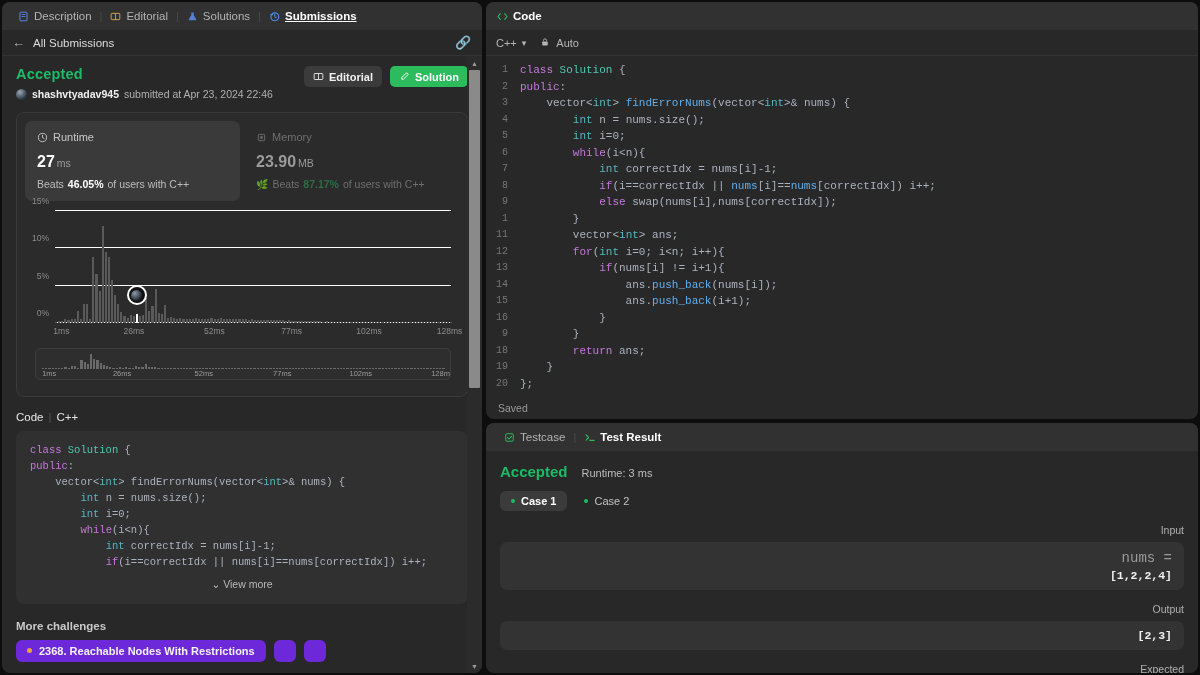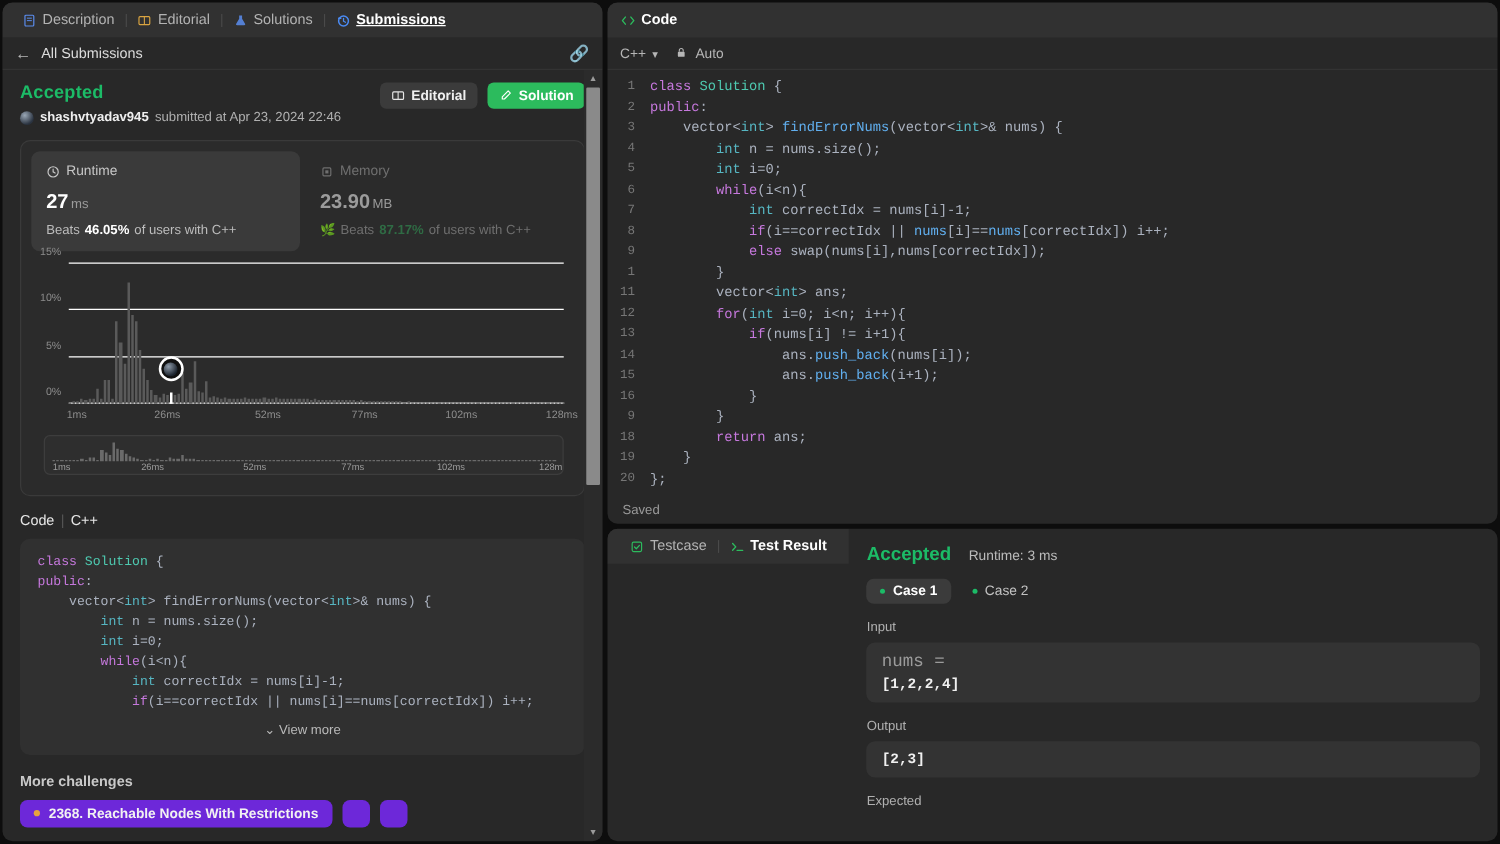--- a/index.html
+++ b/index.html
@@ -135,21 +135,21 @@
   .auto{ display:flex;align-items:center;gap:5px;font-size:11px;color:#b6b6b6;cursor:pointer;}
   .editor{ flex:1; overflow:hidden; padding:6px 0 0 0; position:relative;
            font-family:"Liberation Mono", monospace; font-size:11px; line-height:1.50;}
   .eline{ display:flex; white-space:pre; height:16.5px;}
   .enum{ width:34px; text-align:right; padding-right:12px; color:#767676; flex-shrink:0; font-size:10px;}
   .ecode{ color:#d6d6d6; }
   .saved{ height:22px; display:flex; align-items:center; padding:0 12px;
           font-size:10.5px; color:#9a9a9a; flex-shrink:0;}
 
   .test-panel{ height:250px; background:#282828; border-radius:8px; display:flex;
-               flex-direction:row; overflow:hidden; flex-shrink:0;}
+               flex-direction:column; overflow:hidden; flex-shrink:0;text-align:right;}
   .t-tabbar{ height:28px; background:#313131; display:flex; align-items:center;
              padding:0 10px; gap:0; flex-shrink:0;}
   .t-tab{ display:flex;align-items:center;gap:5px;padding:0 8px;font-size:11.5px;
           color:#b3b3b3;cursor:pointer;}
   .t-tab.active{ color:#fff; font-weight:bold;}
   .t-body{ flex:1; padding:12px 14px 0 14px; overflow:hidden;}
   .t-head{ display:flex; align-items:baseline; gap:14px;}
   .t-acc{ color:#1cbb67; font-size:15px; font-weight:bold;}
   .t-rt{ font-size:11px; color:#bcbcbc;}
   .cases{ display:flex; gap:6px; margin-top:11px;}

